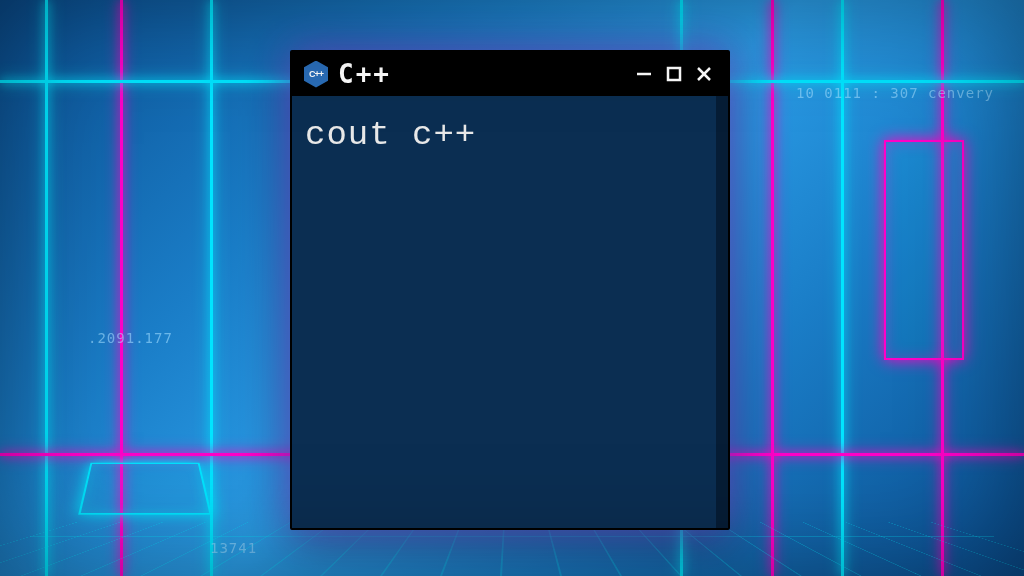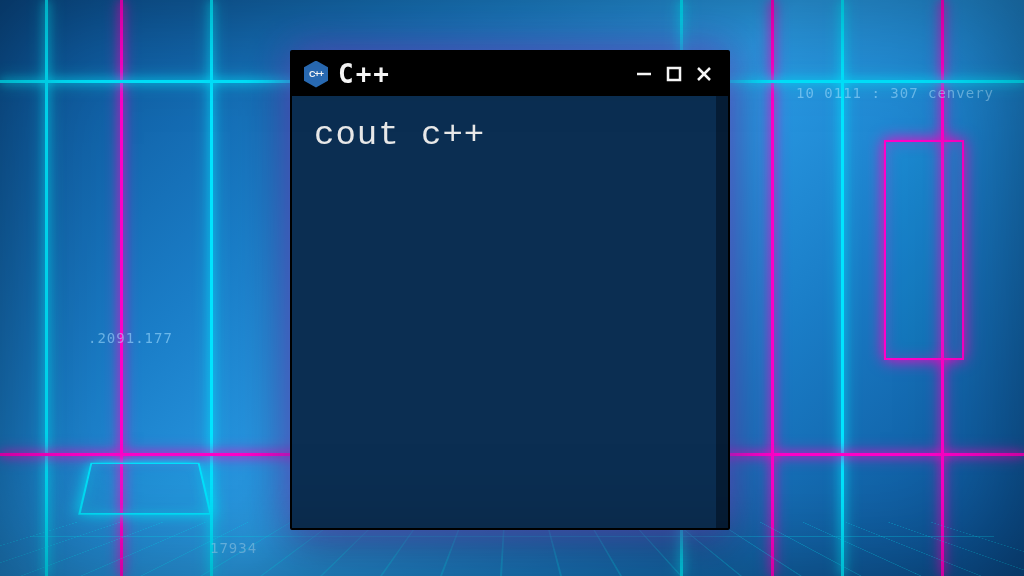--- a/index.html
+++ b/index.html
@@ -171,21 +171,21 @@
     }
     
     .ctrl-btn svg {
       stroke: #fff;
       stroke-width: 2.5;
       fill: none;
     }
     
     .terminal-body {
       flex: 1;
-      padding: 20px 22px;
+      padding: 20px 13px;
       background: #0b2e52;
       position: relative;
     }
     
     .terminal-text {
       color: #e8e8e8;
       font-size: 34px;
       font-family: 'Consolas', 'Courier New', monospace;
       letter-spacing: 1px;
     }
@@ -220,21 +220,21 @@
   <div class="neon-line neon-h cyan h1"></div>
   <div class="neon-line neon-h magenta h3"></div>
 
   <div class="floor"></div>
 
   <div class="glow-panel panel-left"></div>
   <div class="glow-panel panel-right"></div>
 
   <div class="bg-text bgt1">10 0111 : 307  cenvery</div>
   <div class="bg-text bgt2">.2091.177</div>
-  <div class="bg-text bgt3">17934</div>
+  <div class="bg-text bgt3">13741</div>
 </div>
 
 <div class="window">
   <div class="titlebar">
     <div class="app-icon">
       <div class="hexagon">
         <span class="hexagon-inner">C++</span>
       </div>
     </div>
     <div class="window-title">C++</div>

